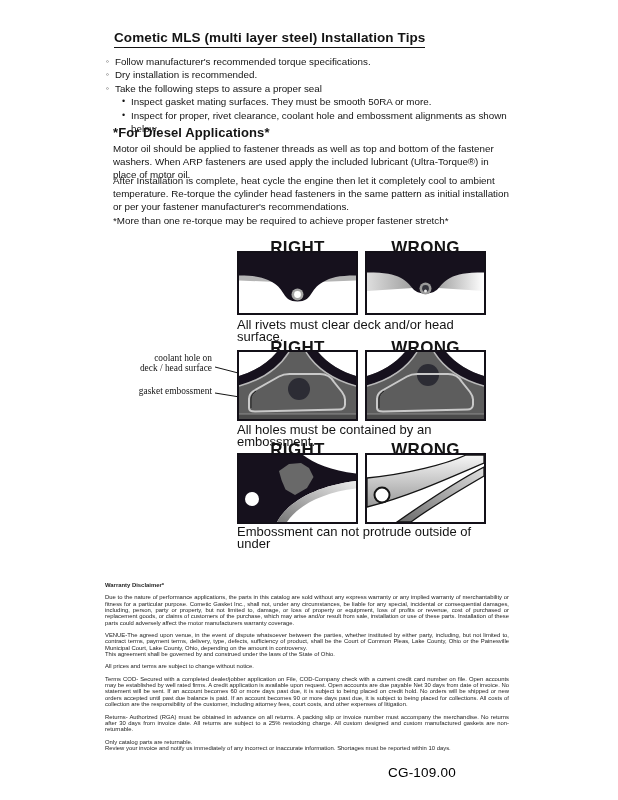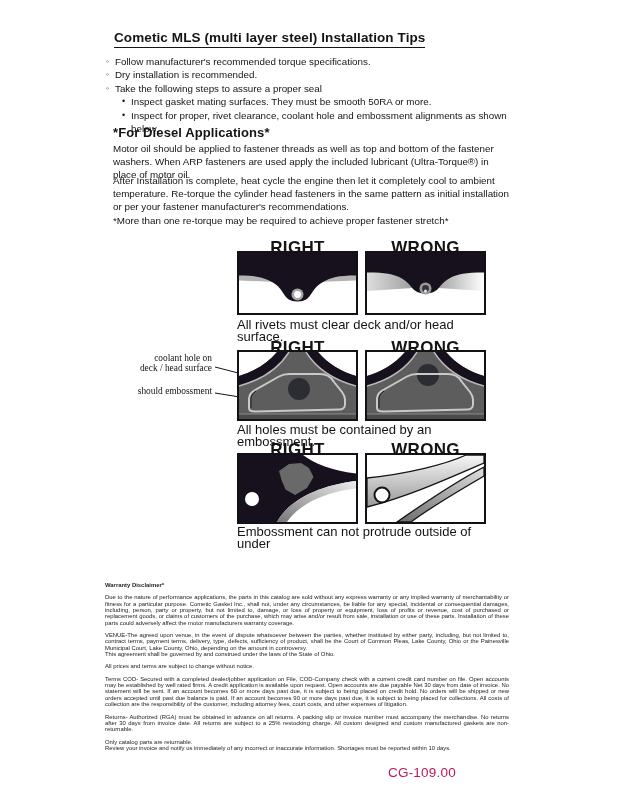--- a/index.html
+++ b/index.html
@@ -19,21 +19,21 @@
   .sub{padding-left:16px;}
   .diesel-heading{left:113px;top:117px;font-size:13px;font-weight:bold;letter-spacing:0.1px;}
   .body-para{left:113px;width:400px;font-size:9.8px;line-height:13.2px;}
   .rw-label{top:0;width:121px;text-align:center;font-size:17px;font-weight:bold;letter-spacing:0.3px;}
   .panel{position:absolute;width:121px;box-sizing:border-box;border:2px solid #131018;background:#fff;}
   .caption{font-size:13px;line-height:11.5px;}
   .side-label{font-size:9.4px;line-height:9.6px;text-align:right;font-family:Liberation Serif, serif;}
   .legal{left:105px;top:574px;width:404px;font-size:5.9px;line-height:6.35px;color:#1c1c1c;}
   .legal .para{margin-bottom:6px;text-align:justify;}
   .legal .head{font-weight:bold;margin-bottom:6px;}
-  .page-code{left:388px;top:757px;font-size:13.5px;letter-spacing:0.2px;color:#be185d;}
+  .page-code{left:388px;top:757px;font-size:13.5px;letter-spacing:0.2px;color:#000000;}
   svg{display:block;}
 </style>
 </head>
 <body>
 
 <div class="page">
 
   <div class="abs title">Cometic MLS (multi layer steel) Installation Tips</div>
 
   <div class="abs bullets">
@@ -100,21 +100,21 @@
 
   <div class="abs caption" style="left:237px;top:311px;width:260px;">All rivets must clear deck and/or head surface.</div>
 
   <div class="abs rw-label" style="left:237px;top:330px;">RIGHT</div>
   <div class="abs rw-label" style="left:365px;top:330px;">WRONG</div>
 
   <div class="abs side-label" style="left:112px;top:346px;width:100px;">
     <div>coolant hole on</div>
     <div>deck / head surface</div>
   </div>
-  <div class="abs side-label" style="left:112px;top:379px;width:100px;">should embossment</div>
+  <div class="abs side-label" style="left:112px;top:379px;width:100px;">gasket embossment</div>
 
   <svg class="abs" style="left:105px;top:330px;" width="270" height="90" viewBox="0 0 270 90">
     <line x1="110" y1="29" x2="195" y2="51" stroke="#141414" stroke-width="1"></line>
     <line x1="110" y1="55" x2="147" y2="61" stroke="#141414" stroke-width="1"></line>
   </svg>
 
   <div class="panel" style="left:237px;top:342px;height:71px;">
     <svg width="117" height="67" viewBox="0 0 117 67">
       <rect x="0" y="0" width="117" height="67" fill="#5d5d5d"></rect>
       <path d="M0,0 H38 C28,12 14,20 0,24 Z" fill="#ffffff"></path>

